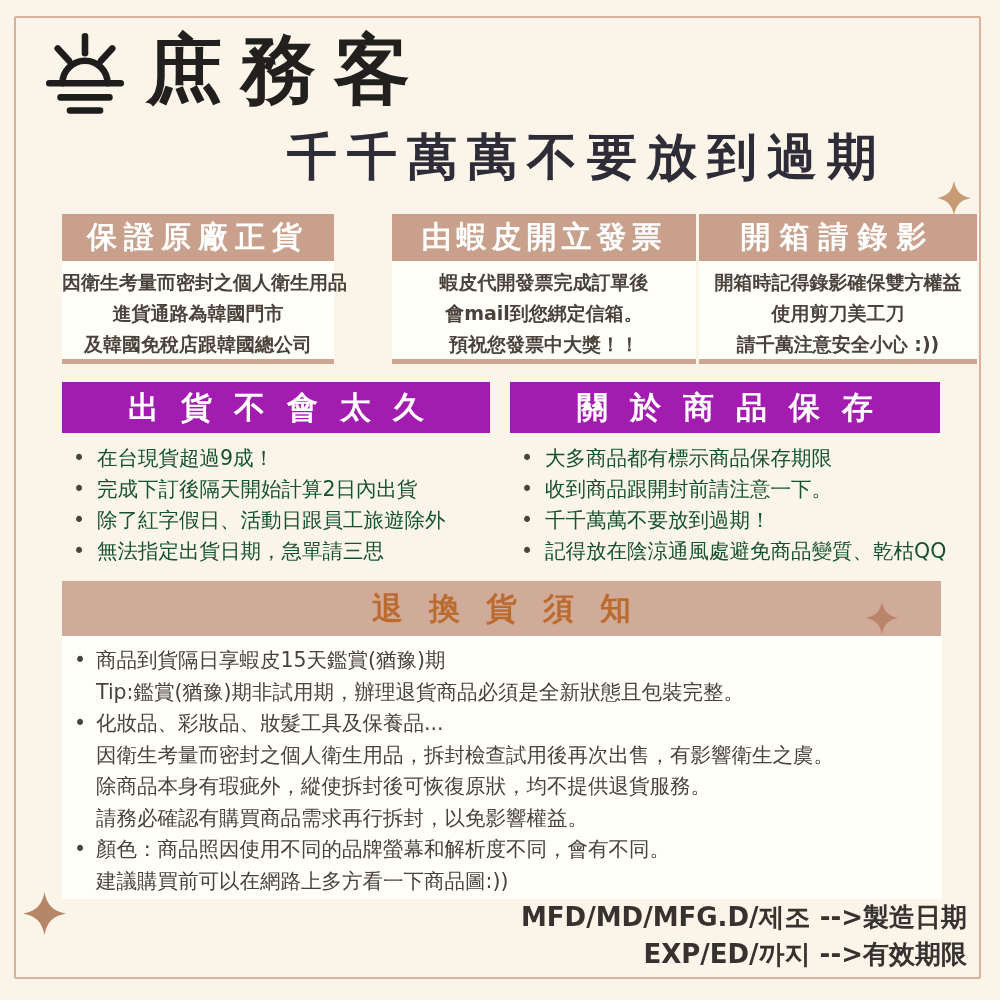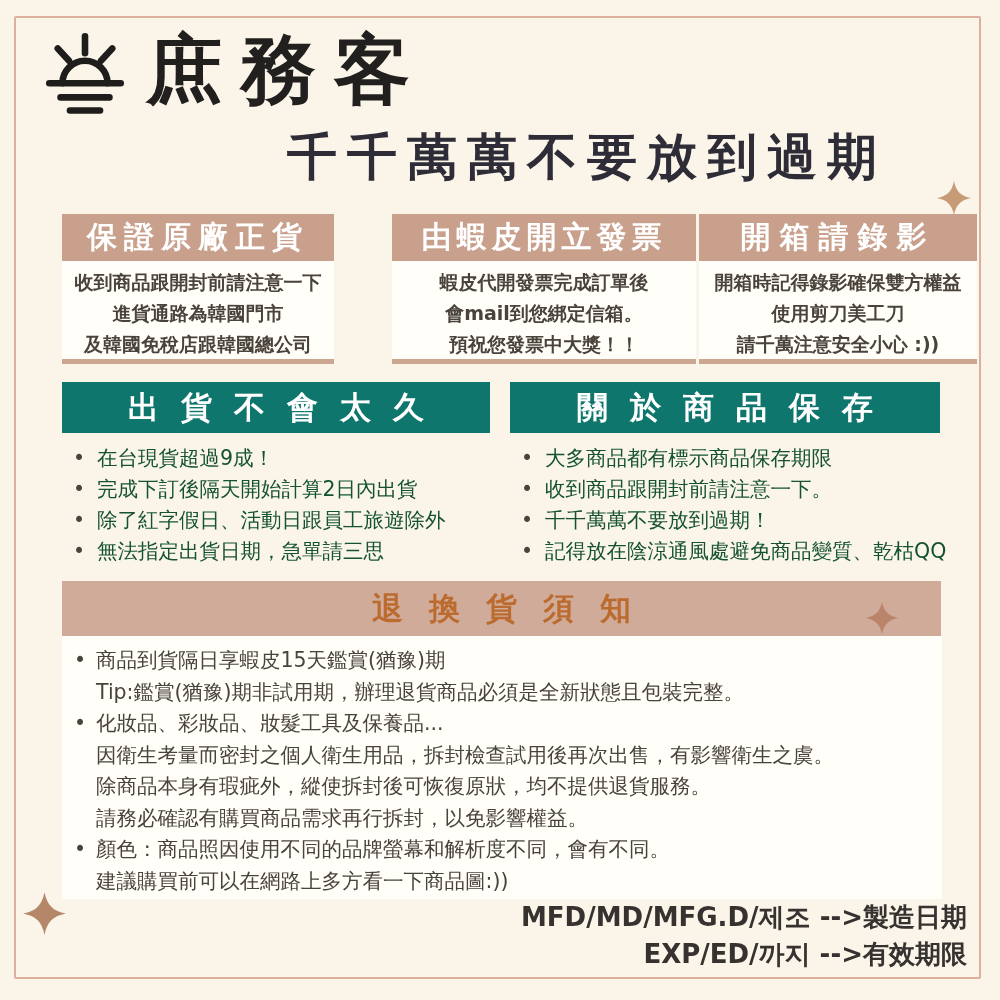--- a/index.html
+++ b/index.html
@@ -31,21 +31,21 @@
   .ibox-bd{background:#FFFEF8;border-bottom:5px solid #CBA792;text-align:center;
     height:92px;padding-top:6px;}
   .ibox-bd div{line-height:31px;font-size:19px;color:#4A433C;font-weight:600;white-space:nowrap;}
   .ibox1{left:62px;width:272px;}
   .ibox2{left:354px;width:304px;margin-left:38px;}
   .ibox3{left:662px;width:278px;margin-left:37px;}
   .ibox1 .ibox-hd{font-size:30px;letter-spacing:7px;}
   .ibox2 .ibox-hd{font-size:30px;letter-spacing:5px;}
   .ibox3 .ibox-hd{font-size:30px;letter-spacing:9px;}
   
-  .secbar{position:absolute;top:382px;height:51px;background:#0f766e;color:#FFFFFF;
+  .secbar{position:absolute;top:382px;height:51px;background:#a21caf;color:#FFFFFF;
     display:flex;align-items:center;justify-content:center;
     font-size:31px;font-weight:700;letter-spacing:22px;text-indent:22px;white-space:nowrap;}
   .sec-left{left:62px;width:428px;}
   .sec-right{left:510px;width:430px;}
   
   .blist{position:absolute;top:443px;margin:0;padding:0;list-style:none;}
   .blist li{position:relative;padding-left:27px;font-size:20.5px;line-height:31px;
     color:#14532d;font-weight:400;white-space:nowrap;}
   .blist li::before{content:"•";position:absolute;left:3px;color:#4A433C;}
   .bl-left{left:70px;width:432px;}
@@ -87,21 +87,21 @@
   </div>
 
   <h1 class="title">千千萬萬不要放到過期</h1>
   <svg class="sparkle sp-title" viewBox="0 0 40 40">
     <path fill="currentColor" d="M20 1 C22.3 12.5 27.5 17.7 39 20 C27.5 22.3 22.3 27.5 20 39 C17.7 27.5 12.5 22.3 1 20 C12.5 17.7 17.7 12.5 20 1 Z"></path>
   </svg>
 
   <div class="ibox ibox1">
     <div class="ibox-hd">保證原廠正貨</div>
     <div class="ibox-bd">
-      <div>收到商品跟開封前請注意一下</div>
+      <div>因衛生考量而密封之個人衛生用品</div>
       <div>進貨通路為韓國門市</div>
       <div>及韓國免稅店跟韓國總公司</div>
     </div>
   </div>
 
   <div class="ibox ibox2">
     <div class="ibox-hd">由蝦皮開立發票</div>
     <div class="ibox-bd">
       <div>蝦皮代開發票完成訂單後</div>
       <div>會mail到您綁定信箱。</div>

